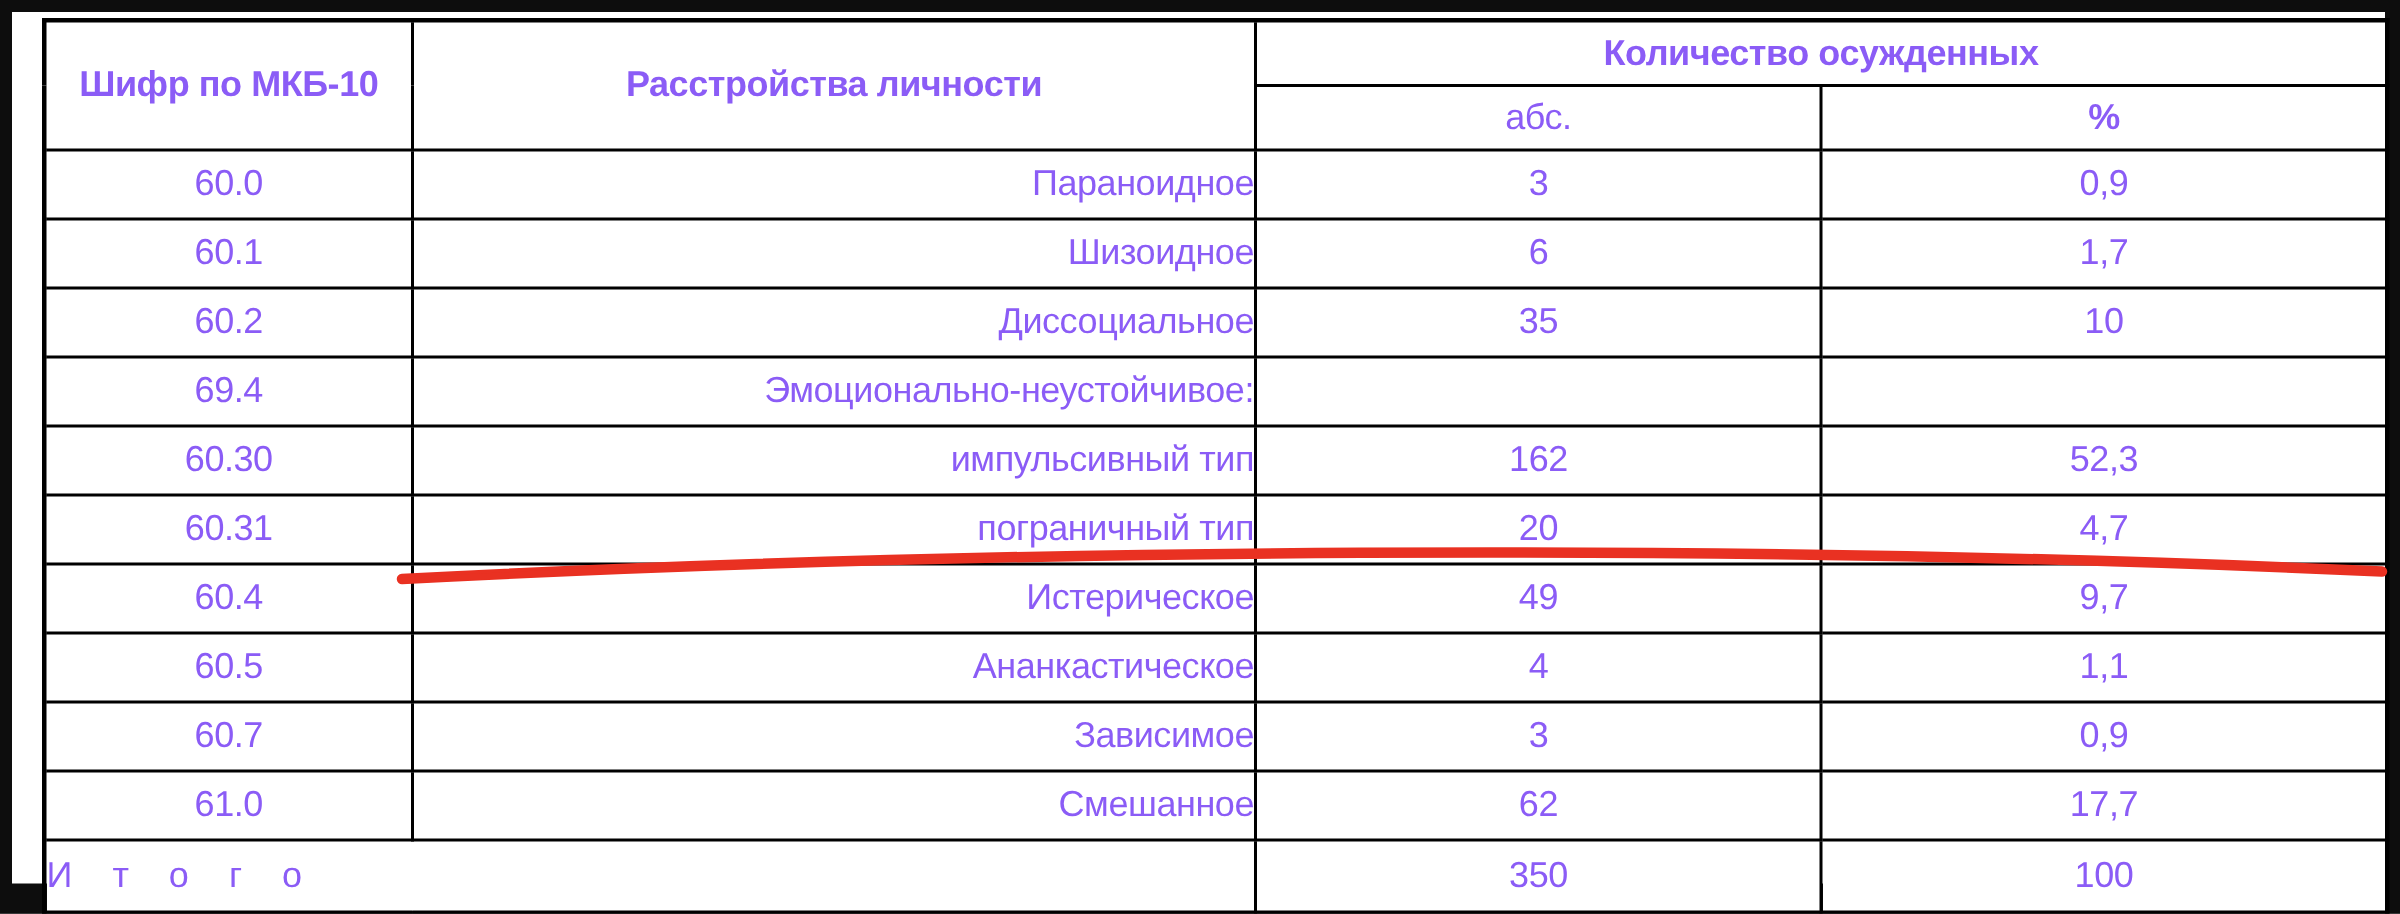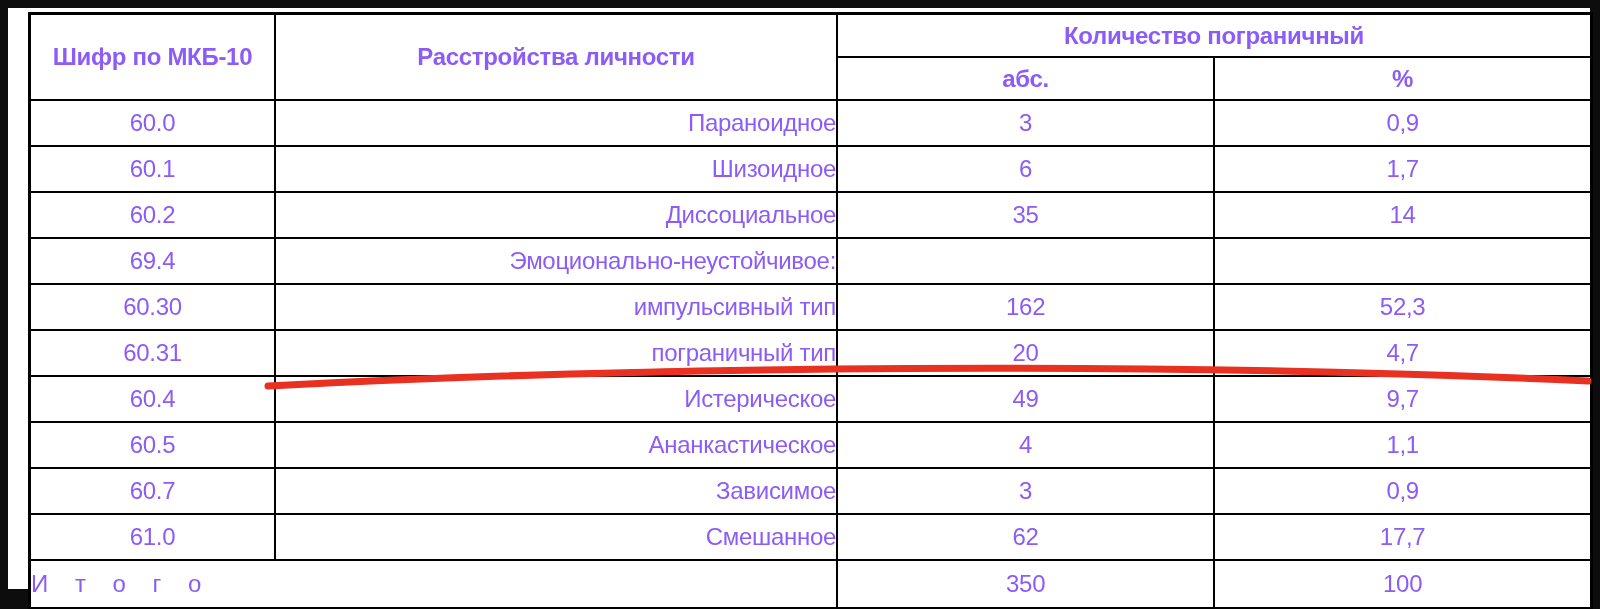--- a/index.html
+++ b/index.html
@@ -42,21 +42,21 @@
     overflow: hidden;
     white-space: nowrap;
     background: #fff;
   }
   table.doc-table {
     border: 3px solid #000;
   }
   th.h-code      { width: 243px; height: 82px; font-weight: bold; text-align: center; vertical-align: middle; }
   th.h-disorder  { width: 560px; font-weight: bold; text-align: center; vertical-align: middle; }
   th.h-group     { height: 41px; font-weight: bold; text-align: center; vertical-align: middle; }
-  th.h-abs       { width: 380px; height: 41px; font-weight: bold; text-align: center; vertical-align: middle; }
+  th.h-abs       { width: 380px; height: 41px; font-weight: normal; text-align: center; vertical-align: middle; }
   th.h-pct       { width: 382px; height: 41px; font-weight: bold; text-align: center; vertical-align: middle; }
   td.c-code  { height: 44px; text-align: center; vertical-align: middle; }
   td.c-dis   { text-align: right; vertical-align: middle; padding-left: 47px; }
   td.c-dis.indent { padding-left: 84px; }
   td.c-abs, td.c-pct { text-align: center; vertical-align: middle; }
   tr.total-row td { height: 46px; margin-top: 33px; }
   td.c-total {
     text-align: left;
     vertical-align: middle;
     padding-left: 46px;
@@ -75,21 +75,21 @@
 <body>
 
 <div class="frame">
   <div class="page">
 
     <table class="doc-table">
       <thead>
         <tr>
           <th class="h-code" rowspan="2">Шифр по МКБ-10</th>
           <th class="h-disorder" rowspan="2">Расстройства личности</th>
-          <th class="h-group" colspan="2">Количество пограничный</th>
+          <th class="h-group" colspan="2">Количество осужденных</th>
         </tr>
         <tr>
           <th class="h-abs">абс.</th>
           <th class="h-pct">%</th>
         </tr>
       </thead>
       <tbody id="table-body">
 
   <tr>
     <td class="c-code">60.0</td>
@@ -102,21 +102,21 @@
     <td class="c-code">60.1</td>
     <td class="c-dis">Шизоидное</td>
     <td class="c-abs">6</td>
     <td class="c-pct">1,7</td>
   </tr>
 
   <tr>
     <td class="c-code">60.2</td>
     <td class="c-dis">Диссоциальное</td>
     <td class="c-abs">35</td>
-    <td class="c-pct">14</td>
+    <td class="c-pct">10</td>
   </tr>
 
   <tr>
     <td class="c-code">69.4</td>
     <td class="c-dis">Эмоционально-неустойчивое:</td>
     <td class="c-abs"></td>
     <td class="c-pct"></td>
   </tr>
 
   <tr>

